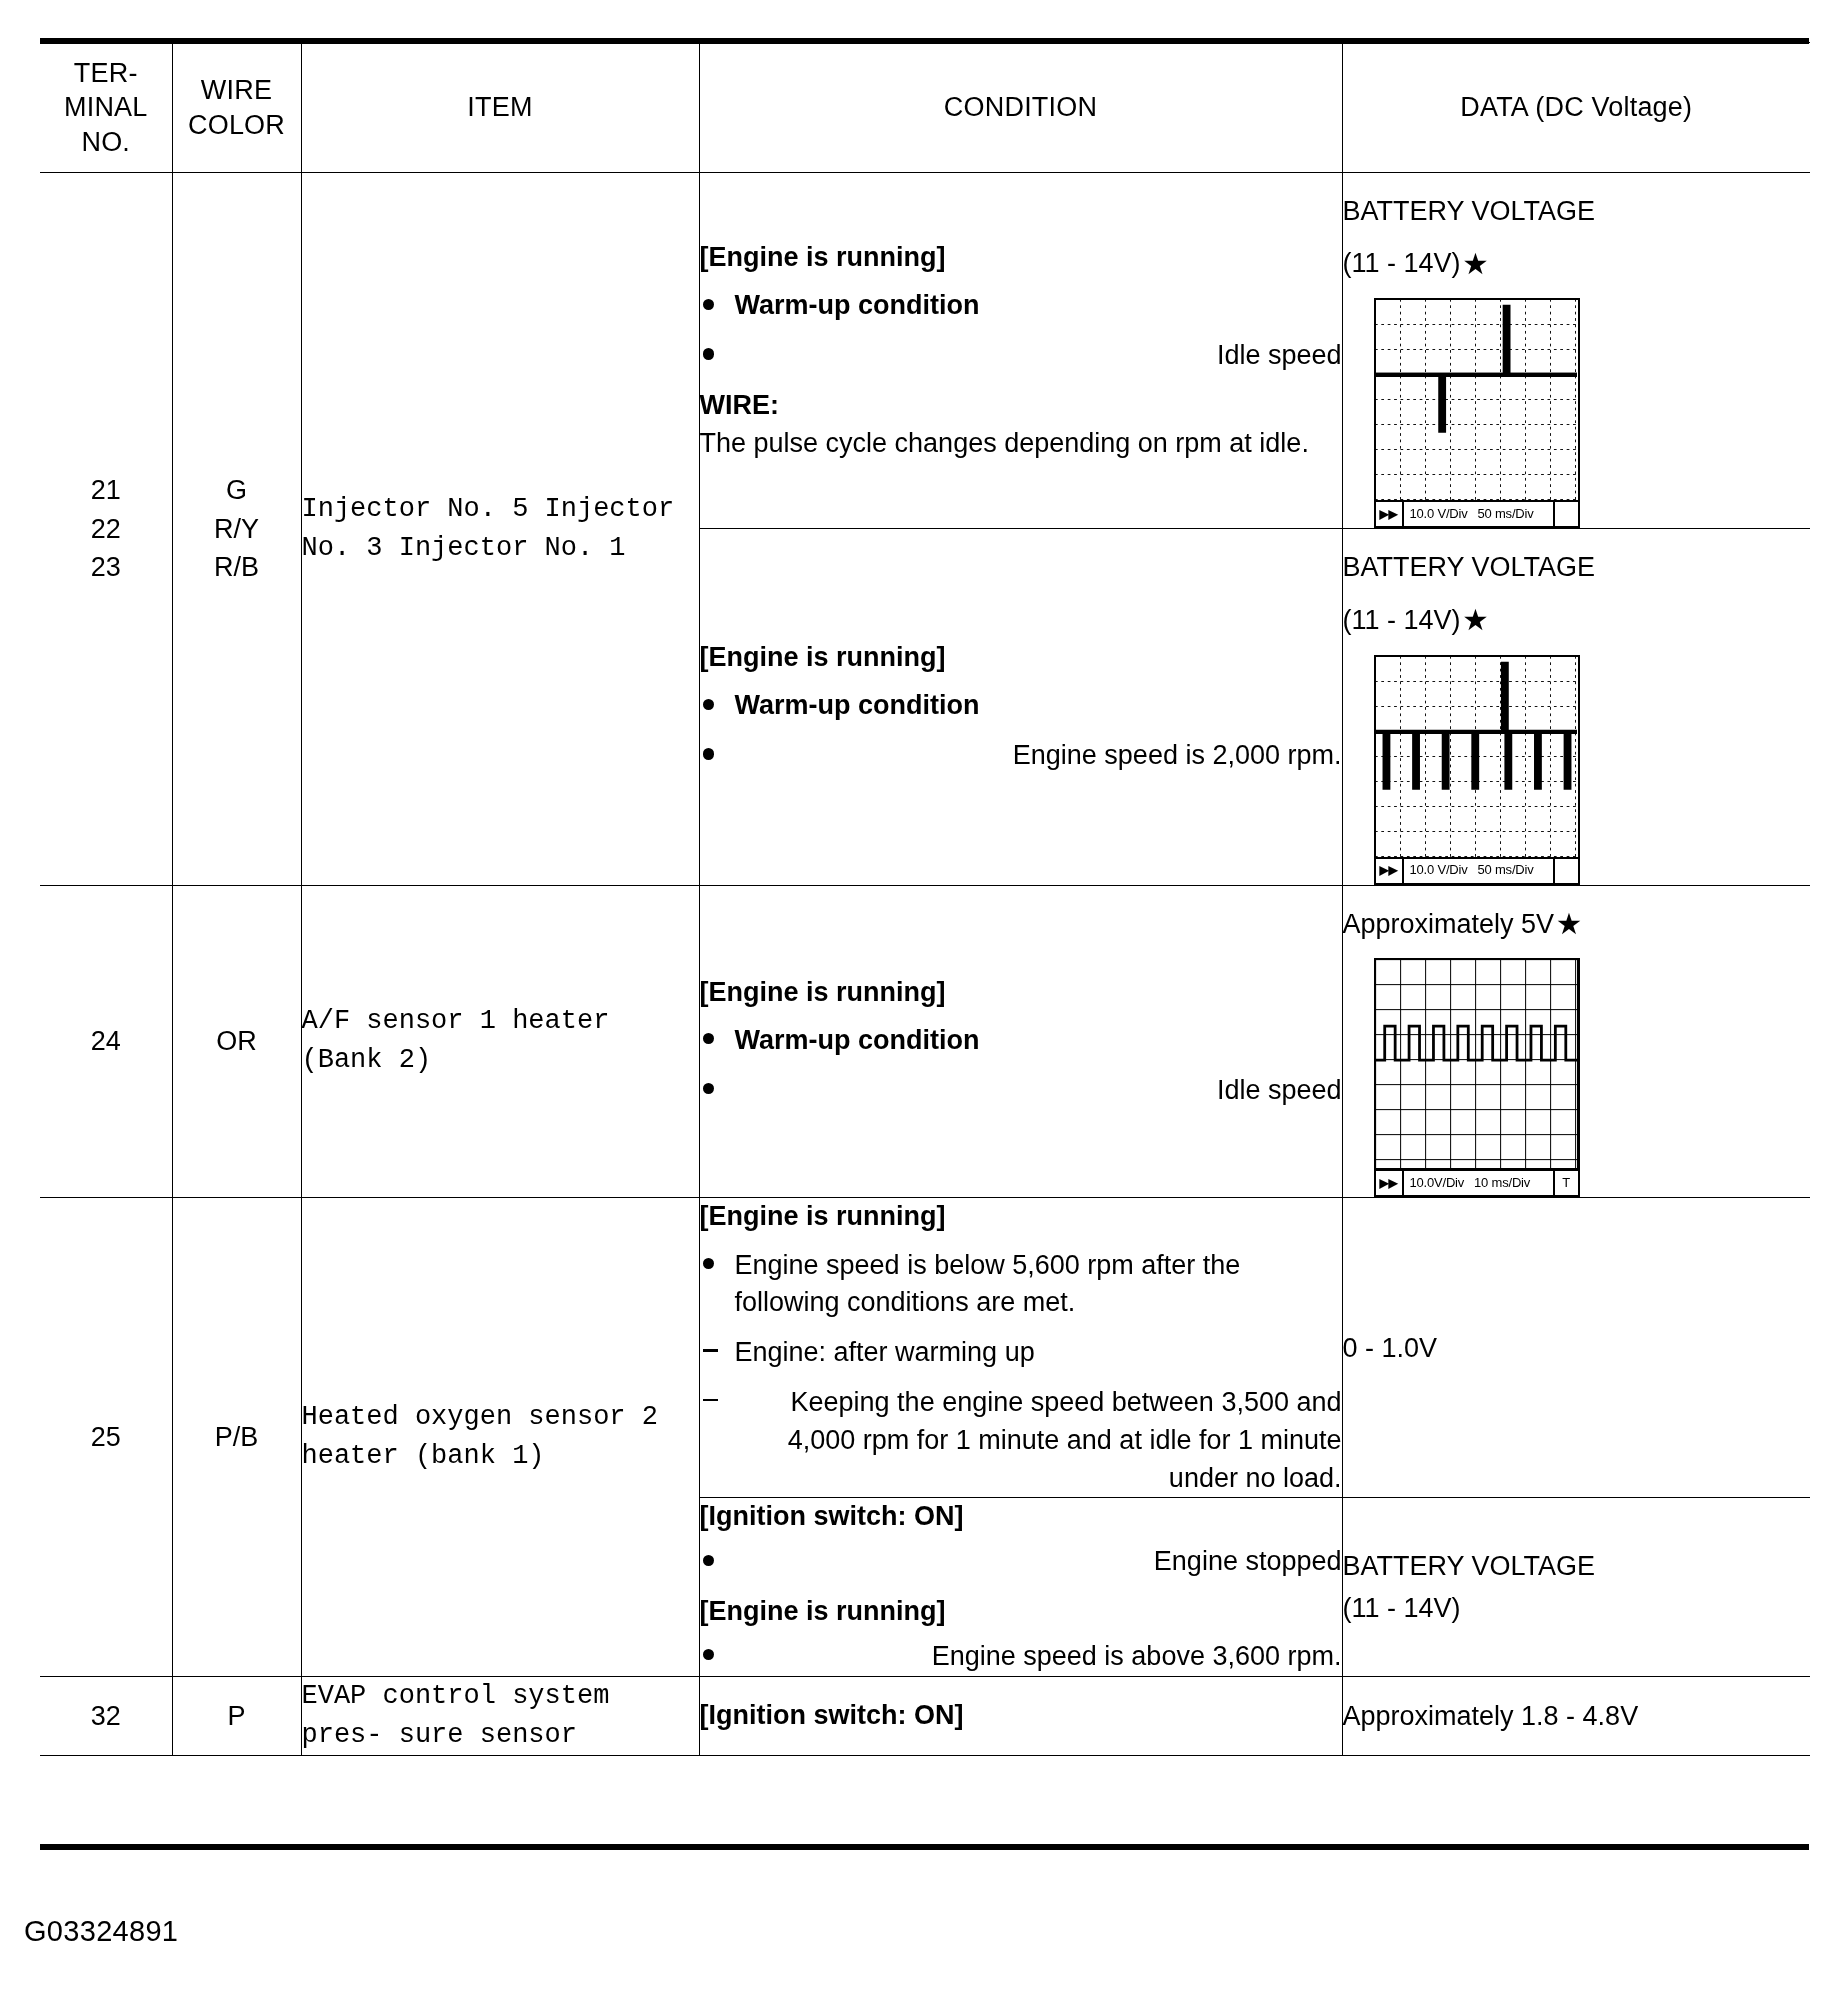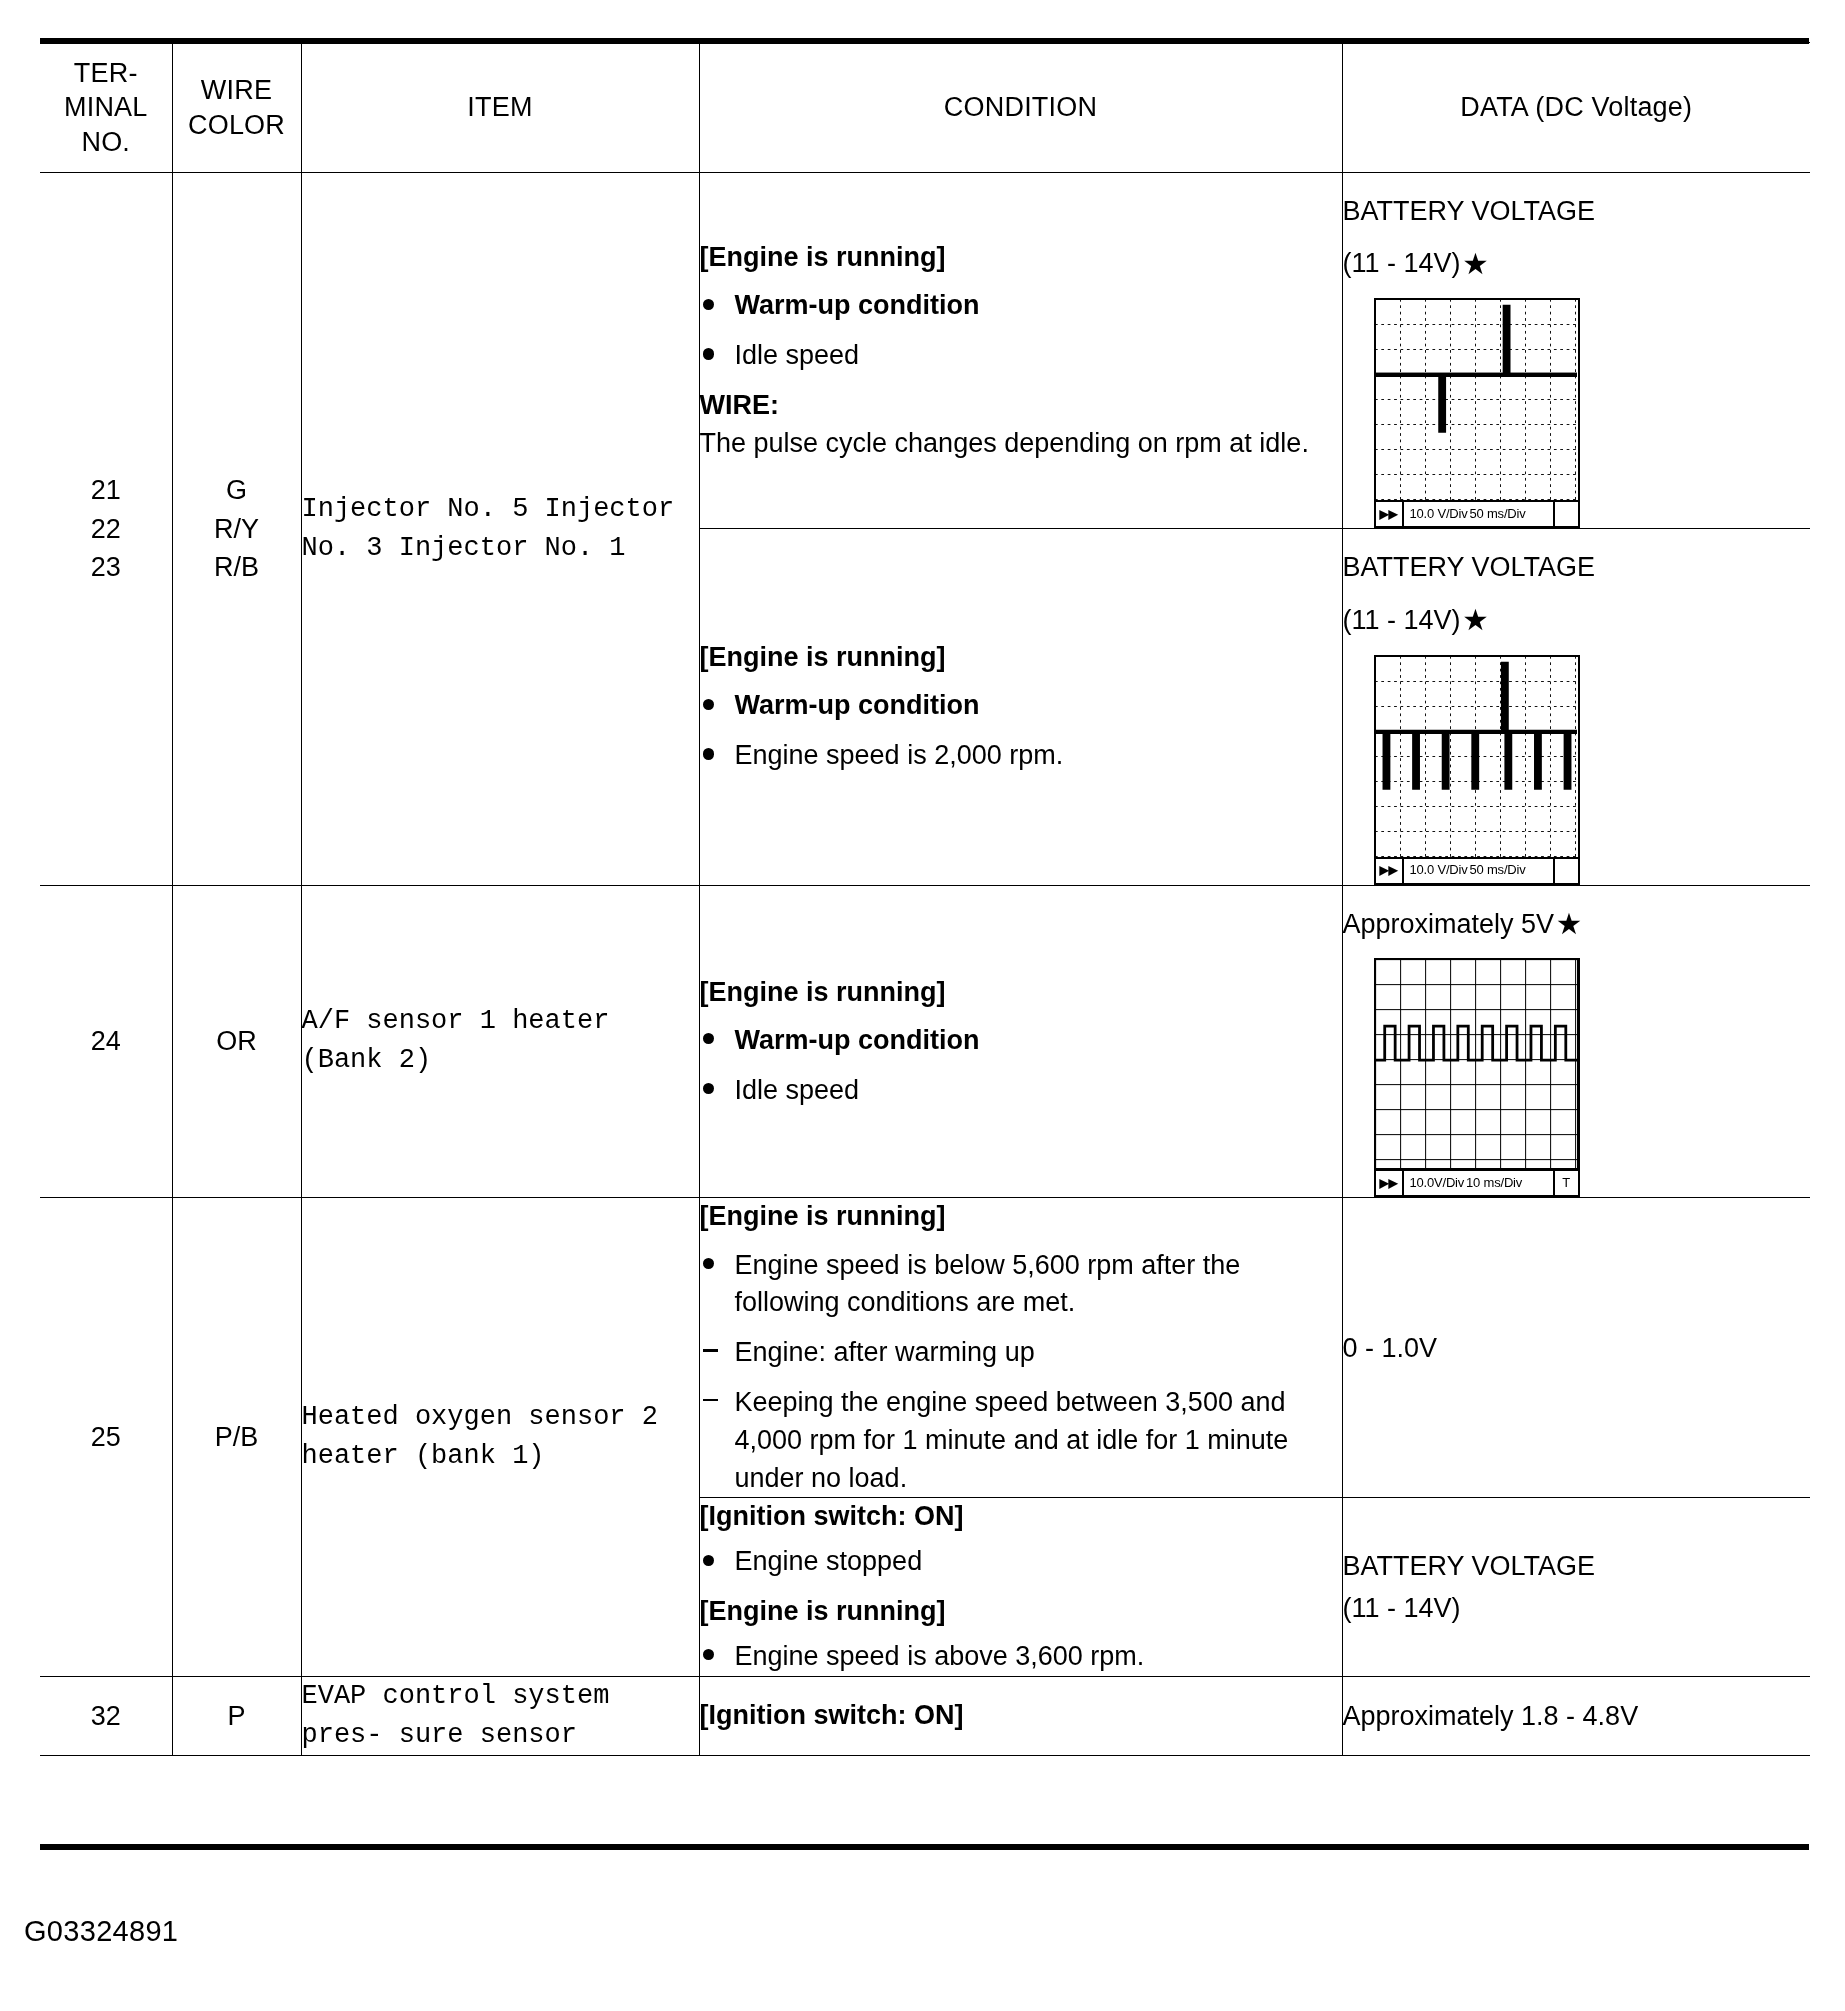--- a/index.html
+++ b/index.html
@@ -111,21 +111,21 @@
   .hdrline { display: block; }
   .cnd-head { display: block; font-weight: bold; margin-bottom: 10.4px; }
   .cnd-head.tight { margin-bottom: 7px; }
 
   ul.cnd { list-style: none; margin: 0 0 0 0; padding: 0; }
   ul.cnd li {
     position: relative;
     padding-left: 35px;
     margin-bottom: 12px;
   }
-  ul.cnd li:last-child { margin-bottom: 0; }
+  ul.cnd li:last-child { margin-bottom: 0; text-align: right; }
   ul.cnd li .mk {
     position: absolute;
     left: 1.7px;
     top: 0;
     width: 28px;
     text-align: left;
   }
   ul.cnd li .mk.dot::before {
     content: "";
     display: inline-block;
@@ -225,21 +225,21 @@
     align-items: center;
     justify-content: center;
     font-size: 12px;
     font-weight: bold;
     flex: 0 0 auto;
   }
   .scope .readout .rtxt {
     flex: 1 1 auto;
     padding-left: 6px;
     display: flex;
-    gap: 2px;
+    gap: 10px;
   }
   .scope .readout .rend {
     width: 22.6px;
     height: 24px;
     border-left: 2.6px solid #000;
     flex: 0 0 auto;
     display: flex;
     align-items: center;
     justify-content: center;
     font-size: 13px;

